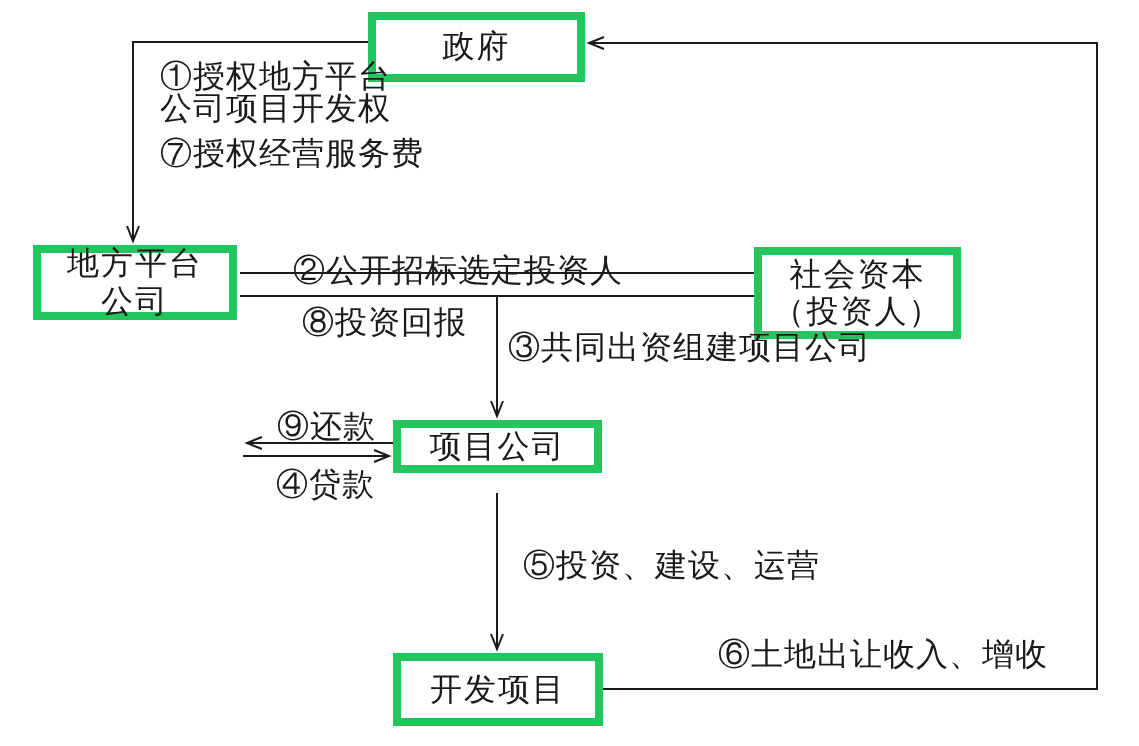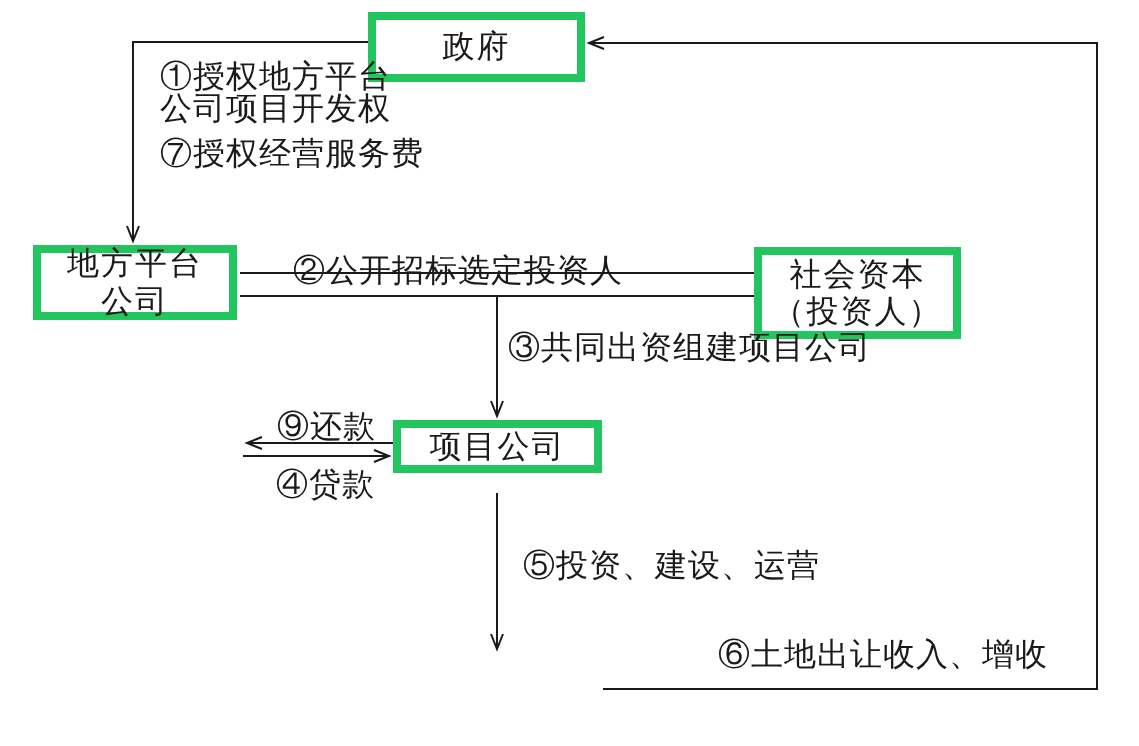--- a/index.html
+++ b/index.html
@@ -82,24 +82,26 @@
     <path d="M 497 493 L 497 649" fill="none" stroke="#1a1a1a" stroke-width="2" marker-end="url(#arw)"></path>
     <path d="M 603 689 L 1097 689 L 1097 43 L 589 43" fill="none" stroke="#1a1a1a" stroke-width="2" marker-end="url(#arw)"></path>
   </svg>
 
   <div class="node" id="node-government">政府</div>
   <div class="node" id="node-local-platform">地方平台
 公司</div>
   <div class="node" id="node-social-capital">社会资本
 （投资人）</div>
   <div class="node" id="node-project-company">项目公司</div>
+  <div class="node" id="node-development">开发项目</div>
 
   <div class="edge-label" id="label-authorize">①授权地方平台
 公司项目开发权</div>
   <div class="edge-label" id="label-franchise">⑦授权经营服务费</div>
   <div class="edge-label" id="label-bidding">②公开招标选定投资人</div>
+  <div class="edge-label" id="label-return">⑧投资回报</div>
   <div class="edge-label" id="label-jointfund">③共同出资组建项目公司</div>
   <div class="edge-label" id="label-repayment">⑨还款</div>
   <div class="edge-label" id="label-loan">④贷款</div>
   <div class="edge-label" id="label-invest">⑤投资、建设、运营</div>
   <div class="edge-label" id="label-landrevenue">⑥土地出让收入、增收</div>
 
 </div>
 
 </body></html>

